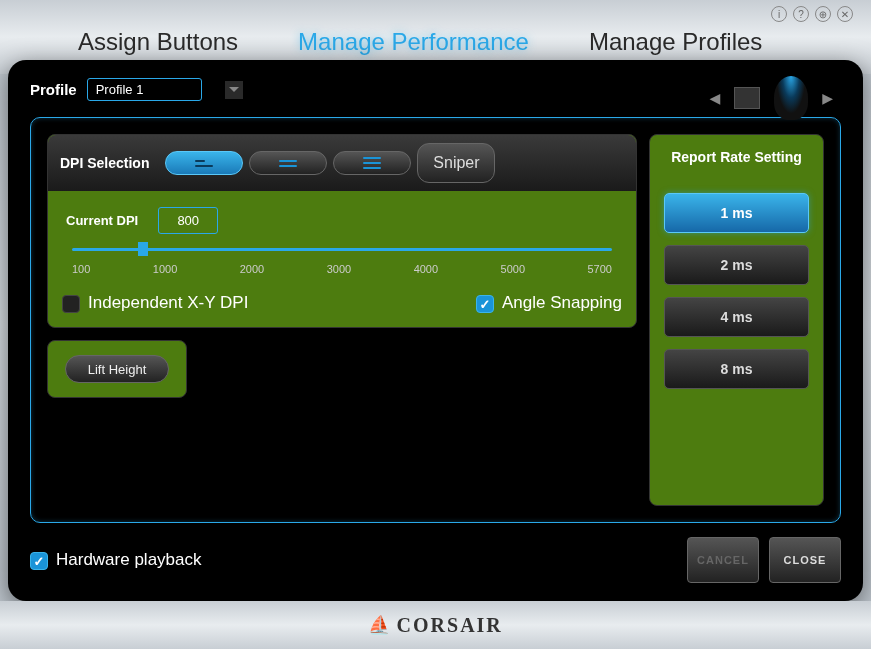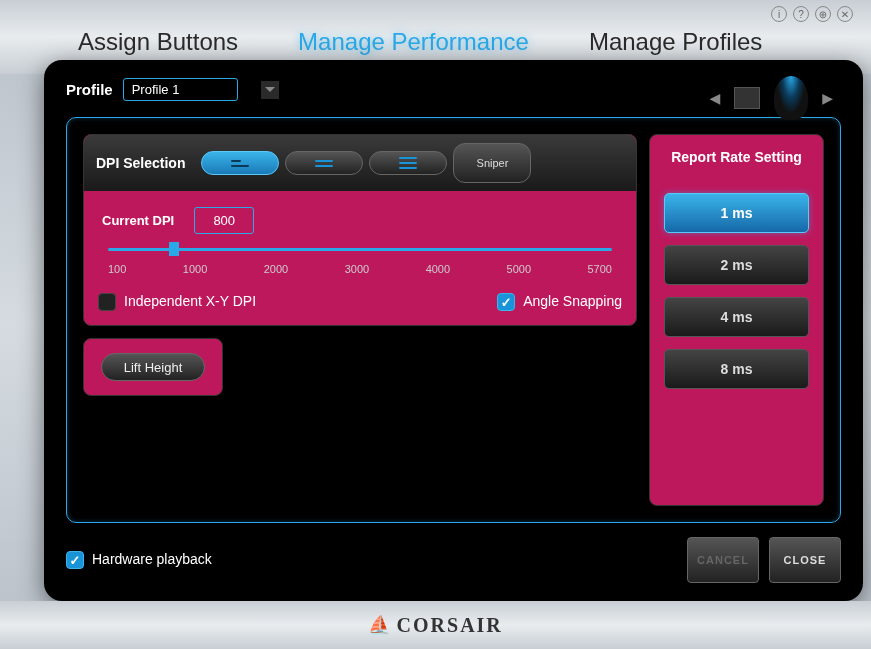--- a/index.html
+++ b/index.html
@@ -31,21 +31,21 @@
   }
   .tab.active { color: #2aa8e8; text-shadow: 0 0 8px rgba(70,180,230,0.6); }
 
   .modal {
     position: absolute;
     top: 60px; left: 8px; right: 8px; bottom: 48px;
     background: #000;
     border-radius: 18px;
     box-shadow: 0 6px 25px rgba(0,0,0,0.5);
     padding: 18px 22px;
-    display: flex; flex-direction: column; margin-left: 36px;
+    display: flex; flex-direction: column;
   }
   .profile-row {
     display: flex; align-items: center; gap: 10px;
     margin-bottom: 16px;
     position: relative;
   }
   .profile-label { font-weight: bold; font-size: 15px; }
   .profile-select {
     border: 1px solid #2aa8e8; border-radius: 3px;
     padding: 3px 8px; min-width: 115px;
@@ -74,21 +74,21 @@
     border: 1px solid #2aa8e8; border-radius: 10px;
     box-shadow: inset 0 0 5px rgba(42,168,232,0.3);
     padding: 16px;
     display: flex; gap: 12px;
   }
   .left-col { flex: 1; display: flex; flex-direction: column; gap: 12px; }
   .right-col { width: 175px; }
 
   .box {
     border: 1px solid #333; border-radius: 8px;
-    background: #be185d;
+    background: #4d7c0f;
     padding: 14px;
     position: relative;
   }
   .box-title {
     font-weight: bold; font-size: 14px; color: #fff;
     margin-bottom: 12px;
   }
   .dpi-header {
     display: flex; align-items: center; gap: 6px;
     background: linear-gradient(to bottom,#3a3a3a,#1a1a1a);
@@ -108,40 +108,40 @@
     background: linear-gradient(to bottom,#3ab4ea,#1a7ab8);
     border-color:#5ac8f8;
   }
   .dpi-stage-bars { display:flex; flex-direction:column; gap:3px; }
   .dpi-stage-bars span { width:18px; height:2px; background:#1a94d8; border-radius:1px;}
   .dpi-stage.active .dpi-stage-bars span { background:#0a3a5a;}
   .dpi-stage .short{width:10px;}
   .sniper {
     width: 78px; height: 40px; border-radius: 12px;
     background: linear-gradient(to bottom,#555,#222); border:1px solid #666;
-    color:#ddd; font-size:11px; display:flex; align-items:center; justify-content:center;
+    color:#ddd; font-size:16px; display:flex; align-items:center; justify-content:center;
     cursor:pointer;
   }
 
   .cur-dpi-row { display:flex; align-items:center; gap:20px; margin:8px 0 14px 4px;}
   .cur-dpi-label { font-size:13px; font-weight:bold;}
   .cur-dpi-box {
     border:1px solid #2aa8e8; border-radius:3px;
     padding:5px 16px; font-size:13px; min-width:60px; text-align:center;
   }
   .slider-wrap { position:relative; margin:0 10px 10px 10px;}
   .slider-track { height:3px; background:#2aa8e8; border-radius:2px; position:relative;}
   .slider-thumb {
     width:10px; height:14px; background:#2aa8e8;
     position:absolute; top:-6px; left:12.2%;
   }
   .slider-ticks { display:flex; justify-content:space-between; margin-top:12px; font-size:11px; color:#ccc;}
 
   .check-row { display:flex; align-items:center; justify-content:space-between; margin-top:18px;}
-  .check { display:flex; align-items:flex-start; gap:8px; font-size:14px;}
+  .check { display:flex; align-items:flex-end; gap:8px; font-size:17px;}
   .cb {
     width:18px; height:18px; border-radius:4px;
     background:#222; border:1px solid #444;
     display:flex; align-items:center; justify-content:center;
   }
   .cb.checked { background:#1a94d8; border-color:#3ab4ea;}
   .cb.checked::after { content:"✓"; color:#fff; font-size:13px; font-weight:bold;}
 
   .bottom-row { display:flex; gap:12px;}
   .surface-box { flex:1;}

